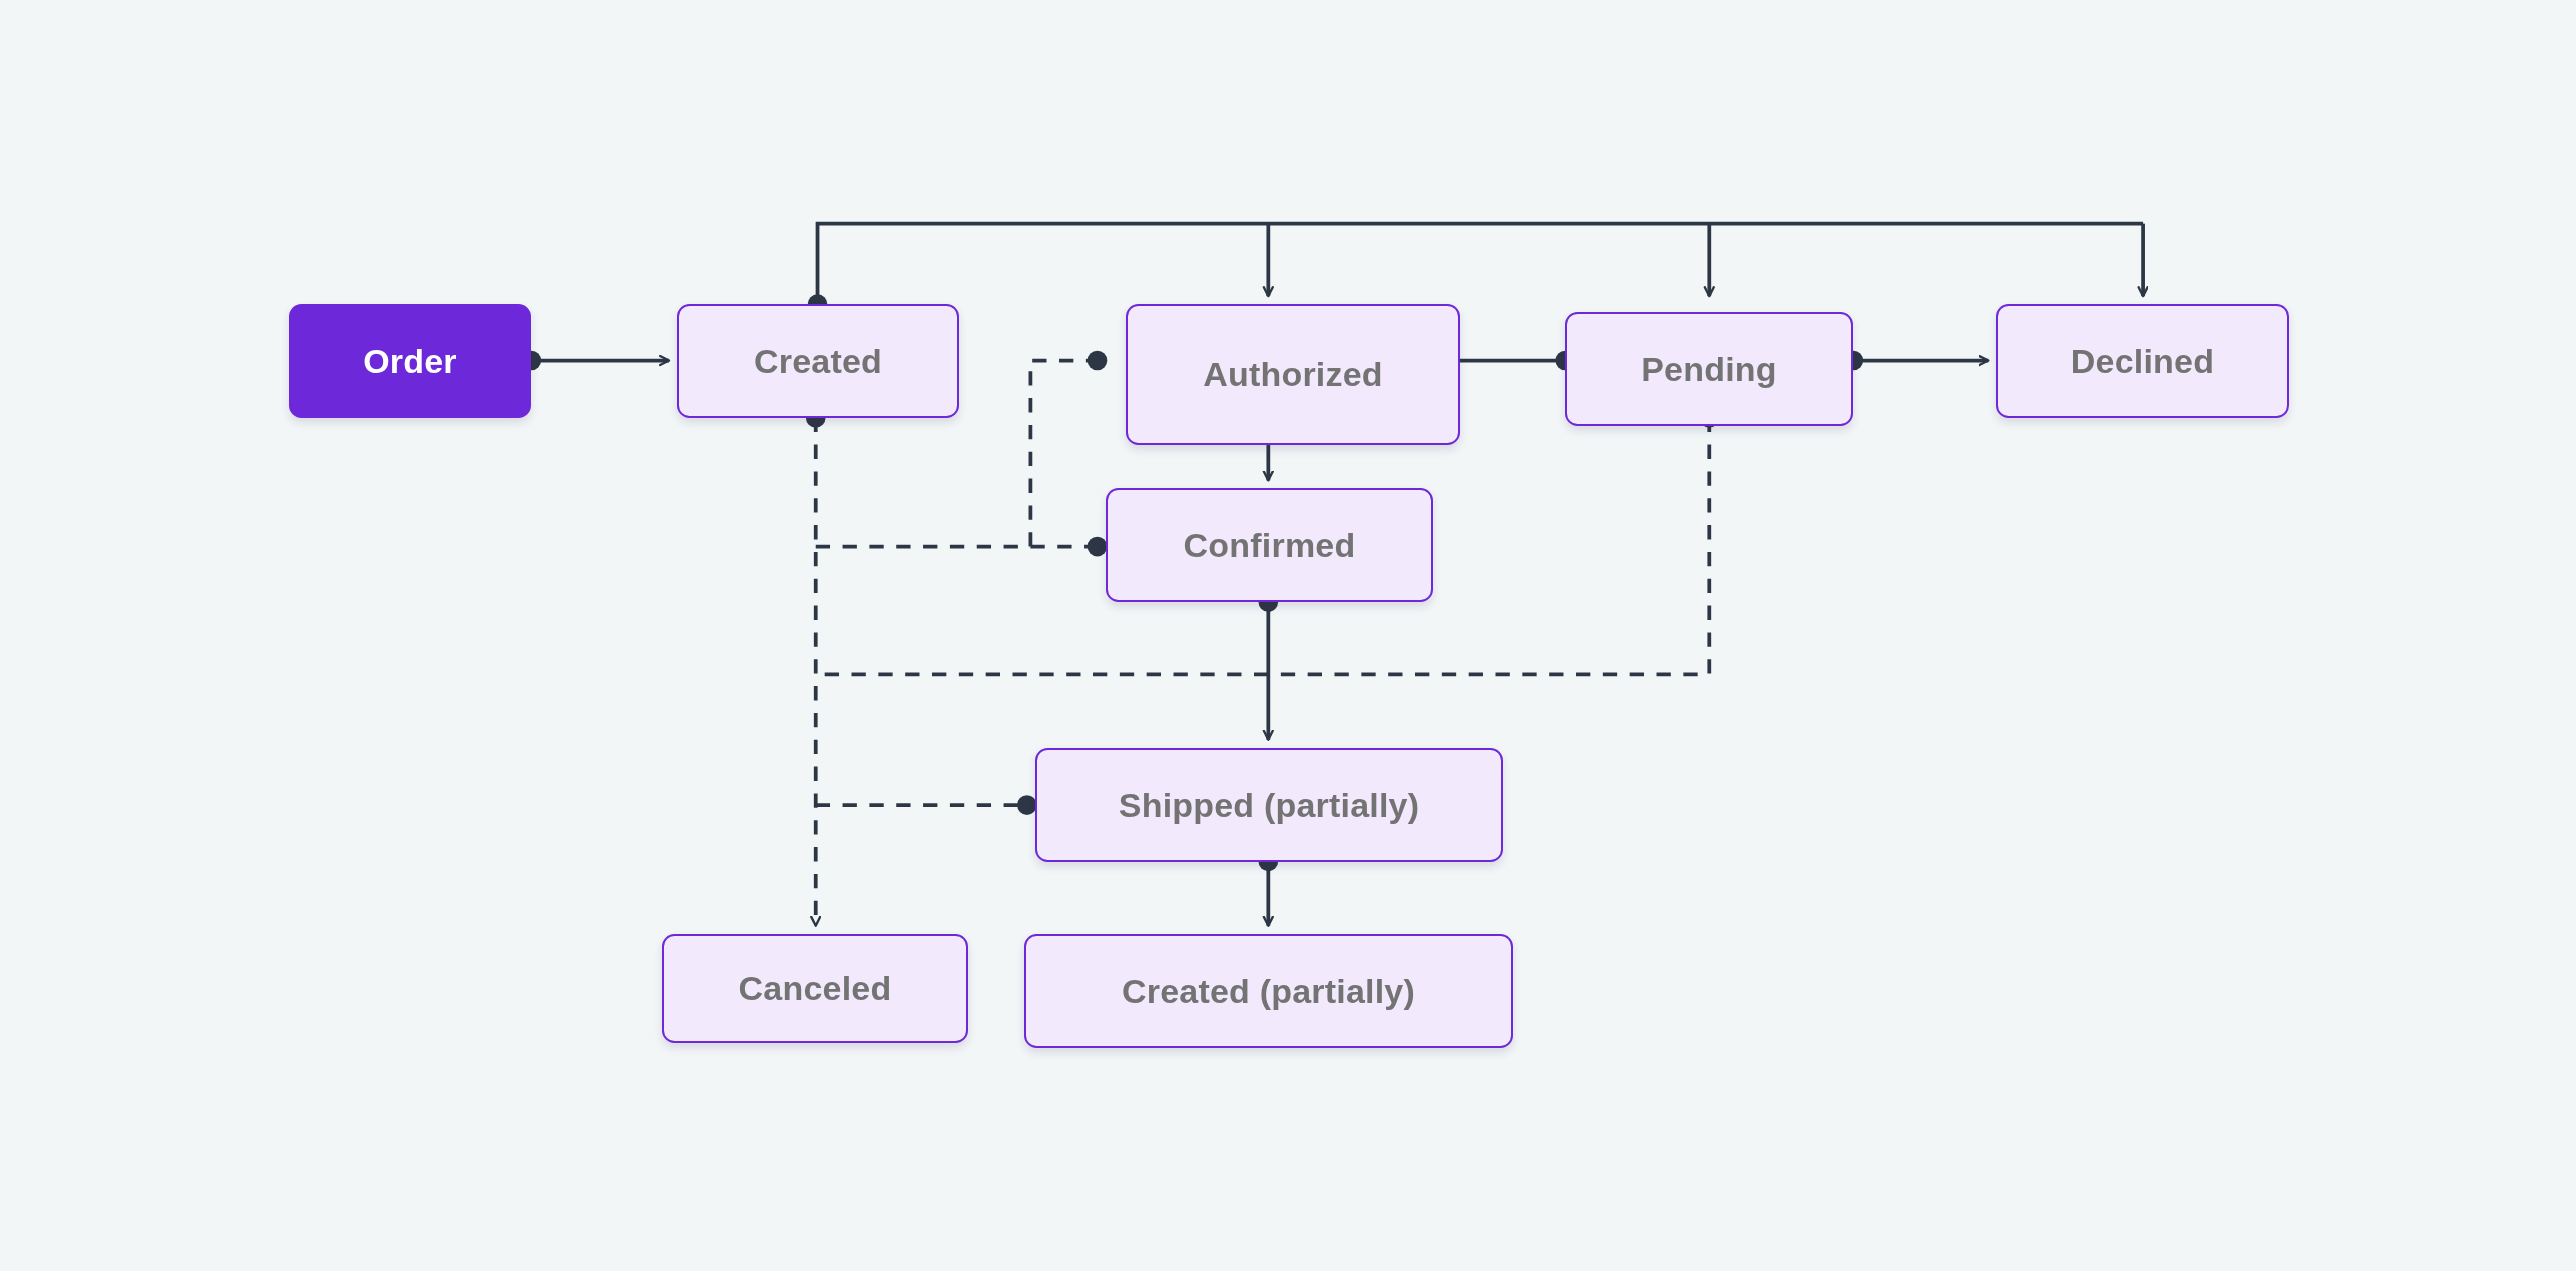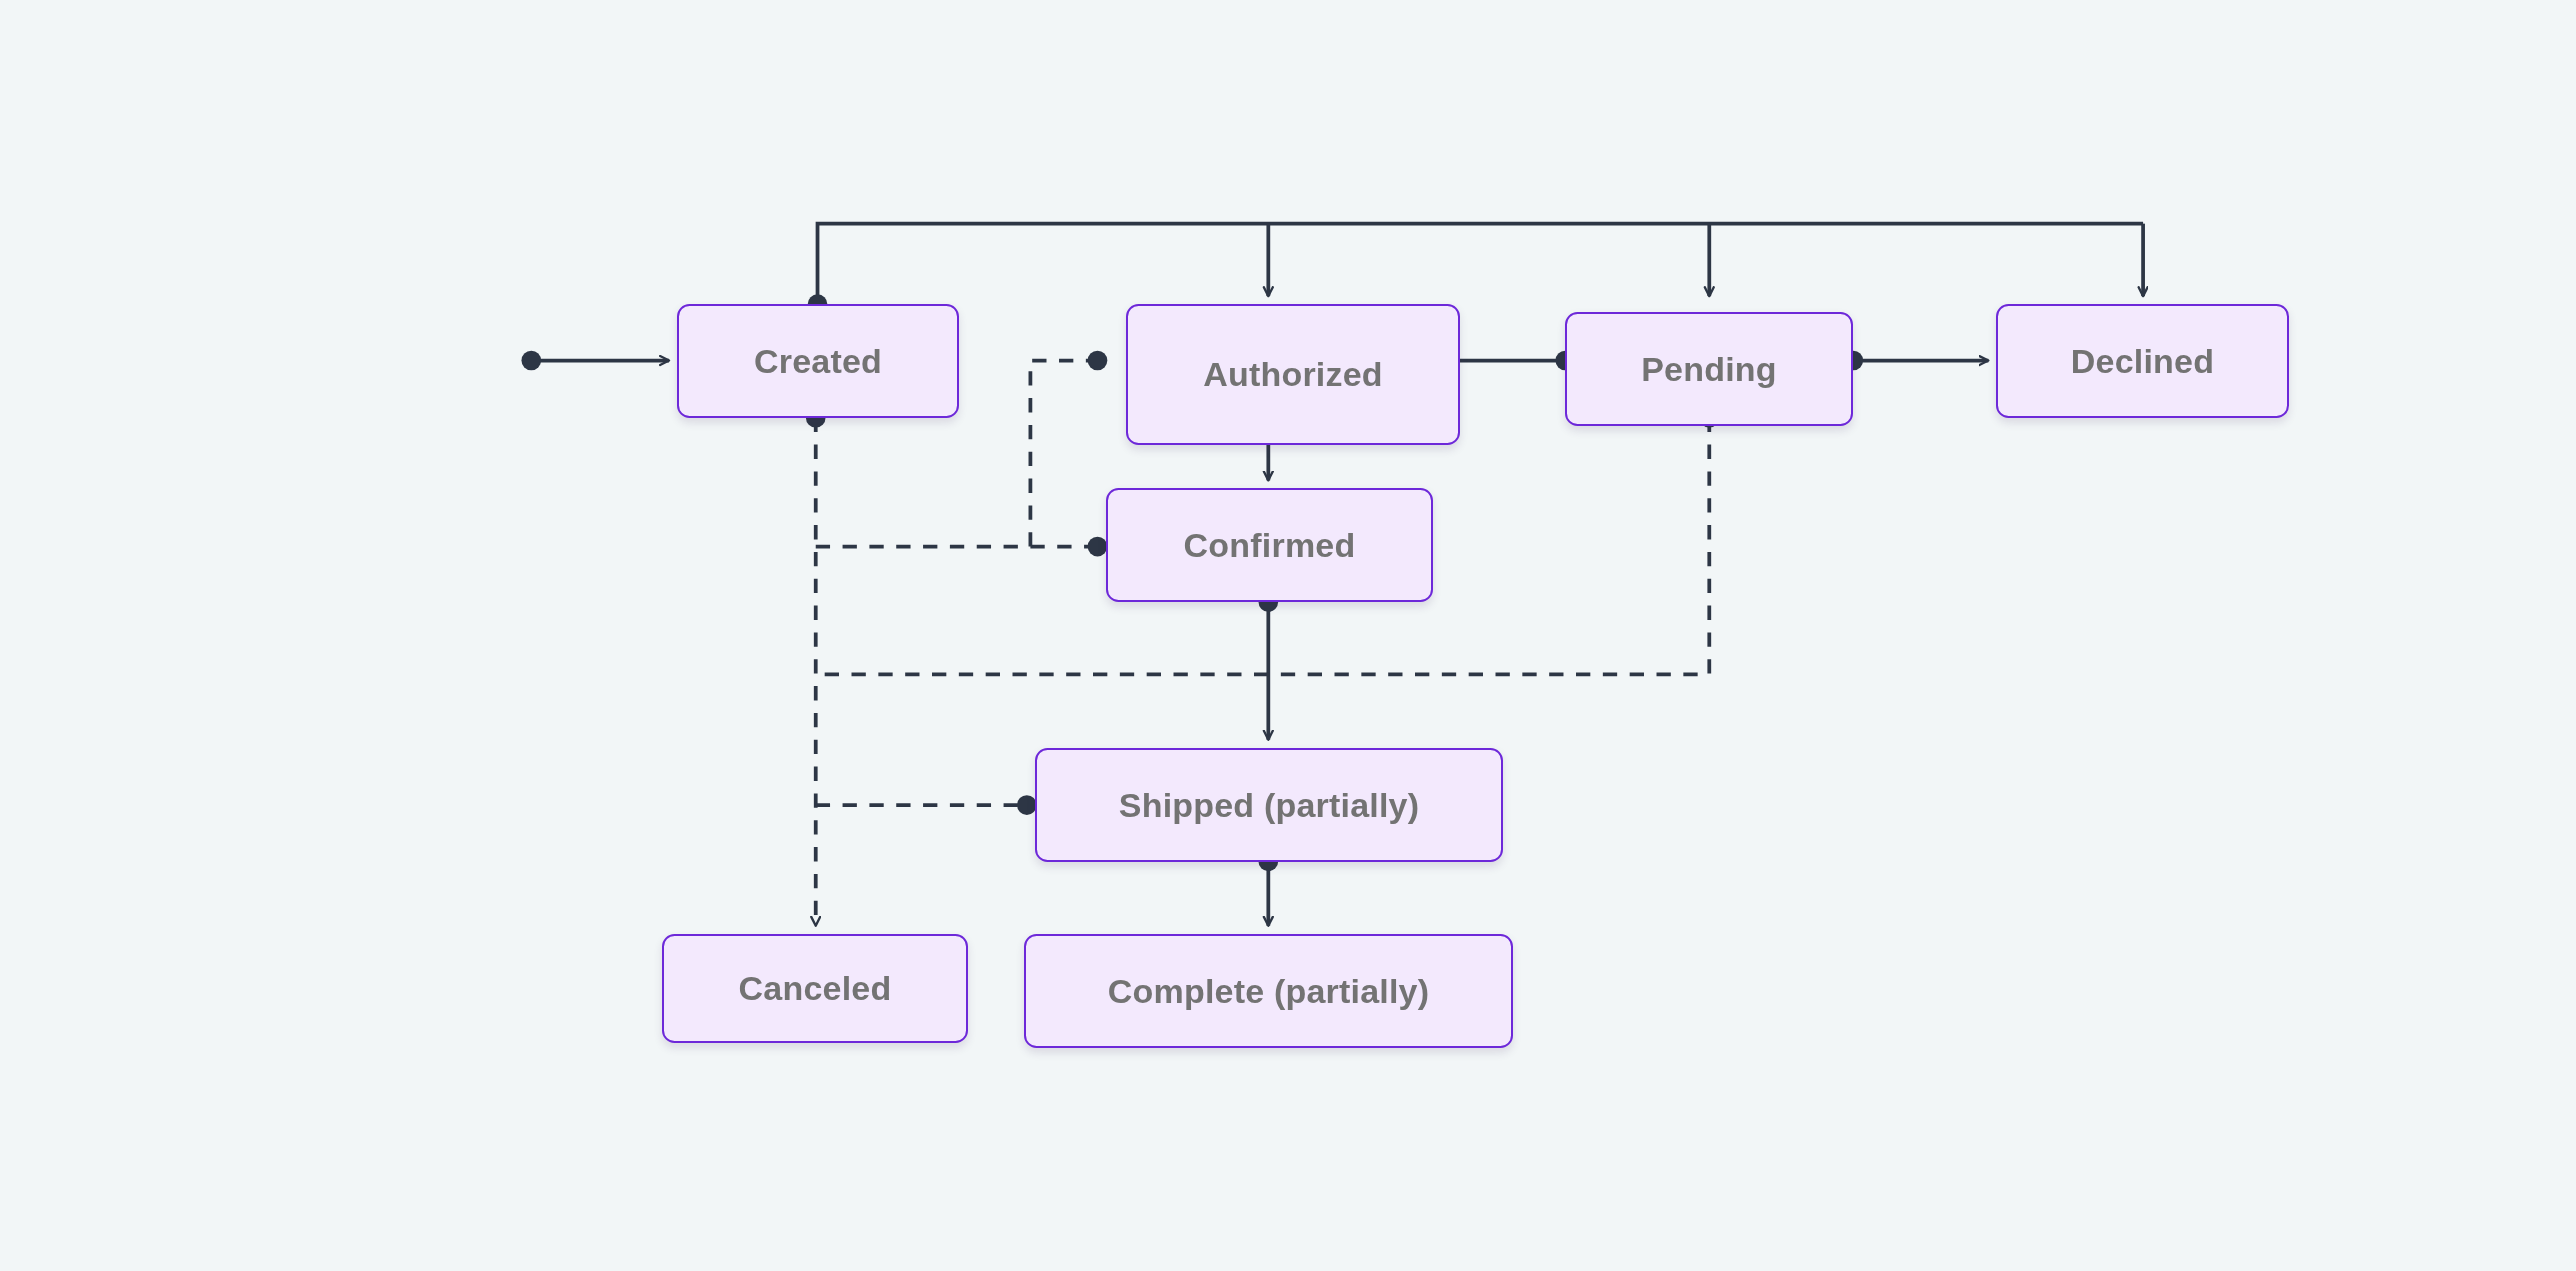--- a/index.html
+++ b/index.html
@@ -121,20 +121,23 @@
       </g>
 
       <g stroke-dasharray="16 14">
         <path d="M 912 900 L 1148 900"></path>
         <circle cx="1148" cy="900" r="11" fill="#2d3645" stroke="none" stroke-dasharray="0"></circle>
       </g>
 
     </g>
   </svg>
 
+  <div class="node start" style="left:289px; top:304px; width:242px; height:114px;">
+    <span class="label">Order</span>
+  </div>
 
   <div class="node" style="left:677px; top:304px; width:282px; height:114px;">
     <span class="label">Created</span>
   </div>
 
   <div class="node" style="left:1126px; top:304px; width:334px; height:141px;">
     <span class="label">Authorized</span>
   </div>
 
   <div class="node" style="left:1565px; top:304px; width:288px; height:114px;margin-top:8px;">
@@ -151,17 +154,17 @@
 
   <div class="node" style="left:1035px; top:748px; width:468px; height:114px;">
     <span class="label">Shipped (partially)</span>
   </div>
 
   <div class="node" style="left:662px; top:934px; width:306px; height:109px;">
     <span class="label">Canceled</span>
   </div>
 
   <div class="node" style="left:1024px; top:934px; width:489px; height:114px;">
-    <span class="label">Complete (partially)</span>
+    <span class="label">Created (partially)</span>
   </div>
 
 </div>
 
 
 </body></html>

